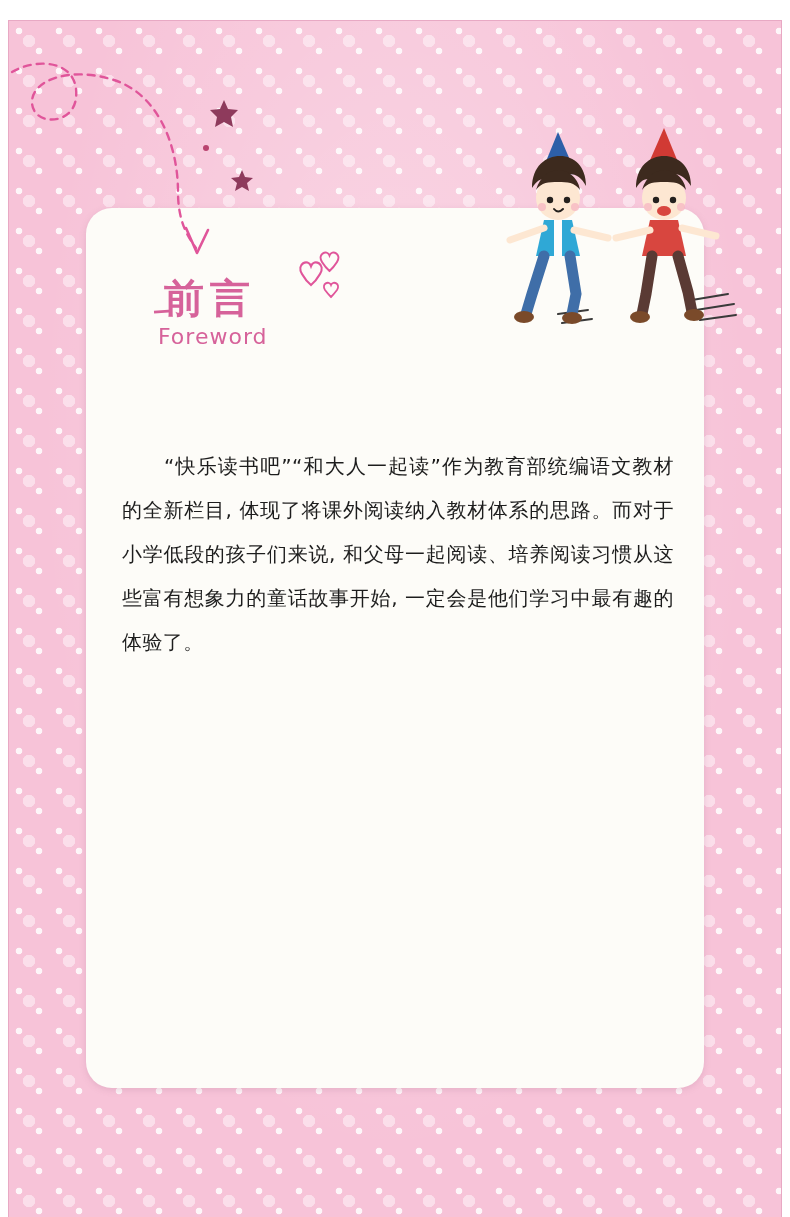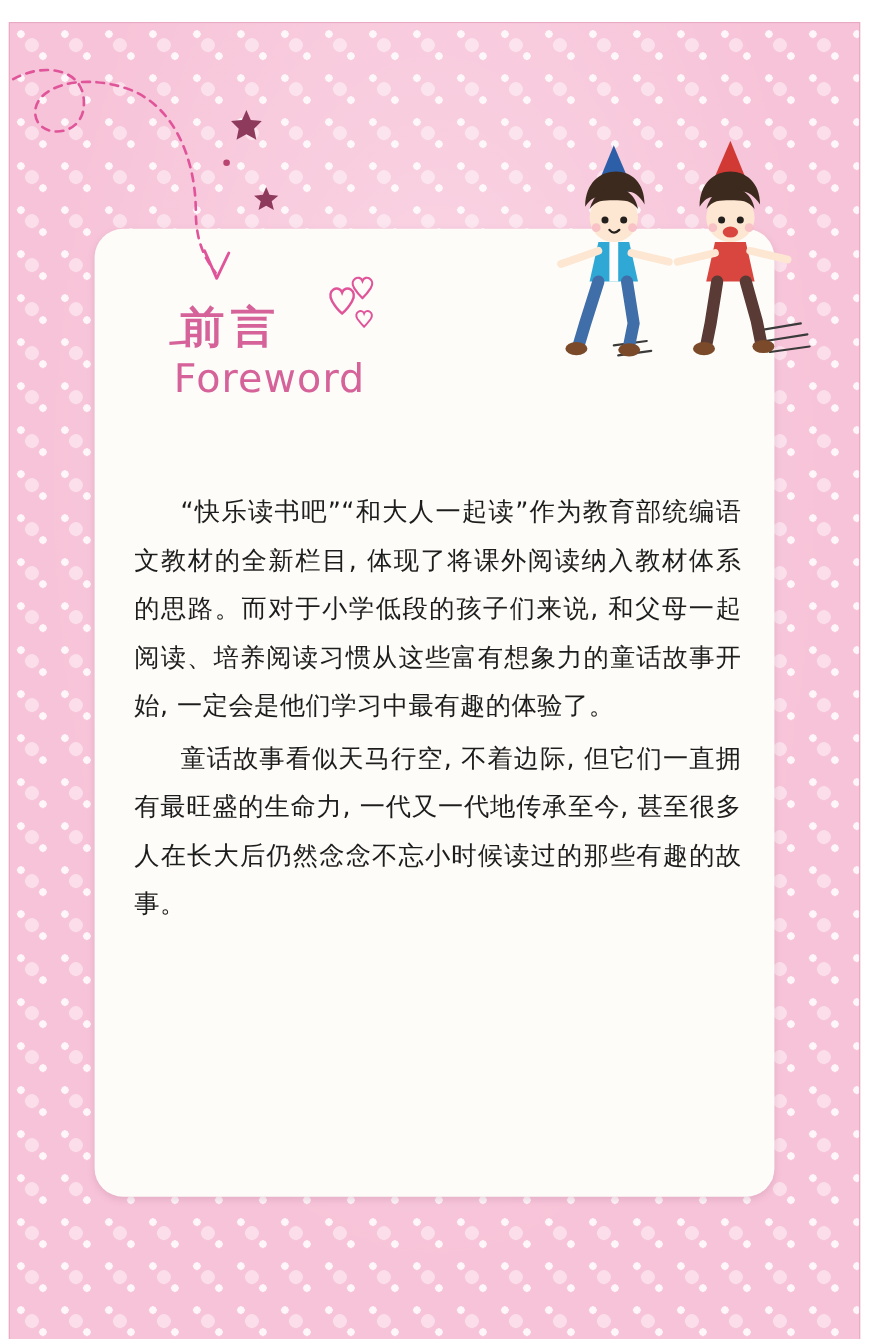--- a/index.html
+++ b/index.html
@@ -68,21 +68,21 @@
     font-weight: bold;
     color: #d6629a;
     letter-spacing: 6px;
     line-height: 1;
     position: absolute;
     left: 24px;
     top: 8px;
   }
   .heading-en {
     font-family: "DejaVu Sans", sans-serif;
-    font-size: 36px;
+    font-size: 22px;
     color: #d6629a;
     letter-spacing: 1px;
     position: absolute;
     left: 18px;
     top: 54px;
   }
   .heading-underline {
     position: absolute;
     left: 14px;
     top: 40px;
@@ -114,21 +114,21 @@
     z-index: 7;
   }
 
   
   .body-text {
     position: absolute;
     left: 122px;
     top: 432px;
     width: 552px;
     font-family: "DejaVu Sans", sans-serif;
-    font-size: 23px;
+    font-size: 20px;
     line-height: 44px;
     color: #1d1d1d;
     letter-spacing: 0.4px;
   }
   .body-text p {
     margin: 0 0 4px 0;
     text-indent: 42px;
     text-align: justify;
   }
 </style>
@@ -212,16 +212,15 @@
   </svg>
 
   <div class="heading">
     <div class="heading-underline"></div>
     <div class="heading-cn">前言</div>
     <div class="heading-en">Foreword</div>
   </div>
 
   <div class="body-text">
     <p>“快乐读书吧”“和大人一起读”作为教育部统编语文教材的全新栏目, 体现了将课外阅读纳入教材体系的思路。而对于小学低段的孩子们来说, 和父母一起阅读、培养阅读习惯从这些富有想象力的童话故事开始, 一定会是他们学习中最有趣的体验了。</p>
-    <p>童话故事看似天马行空, 不着边际, 但它们一直拥有最旺盛的生命力, 一代又一代地传承至今, 甚至很多人在长大后仍然念念不忘小时候读过的那些有趣的故事。</p>
   </div>
 
 </div>
 
 </body></html>

